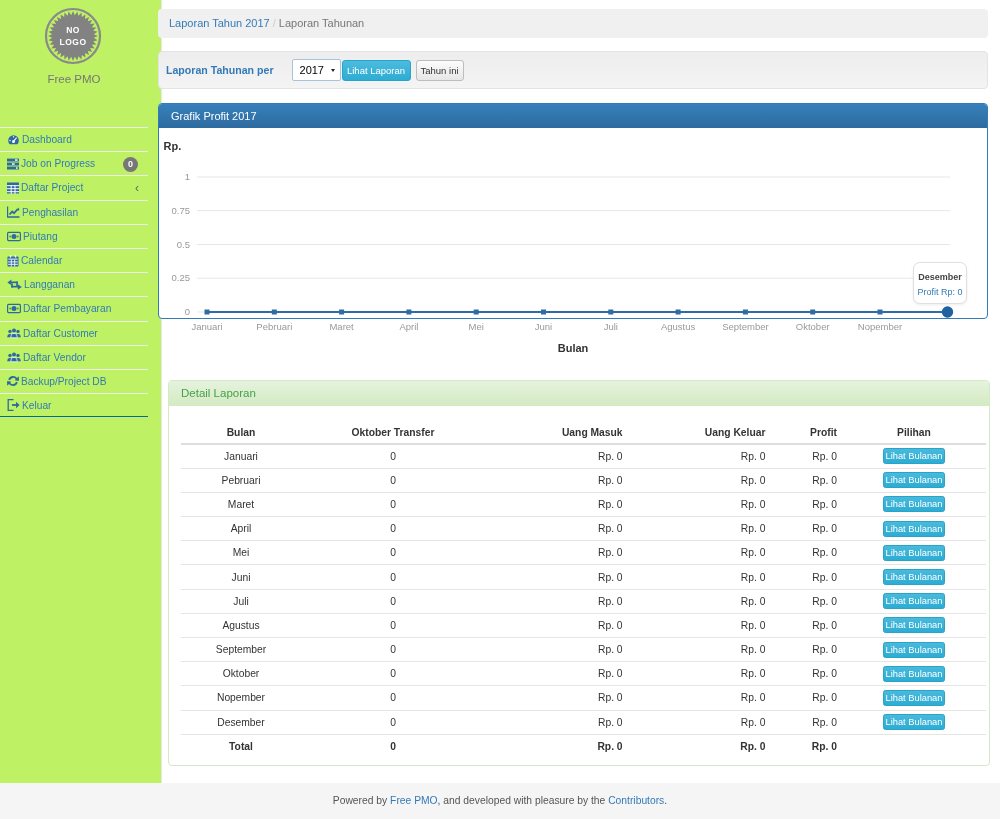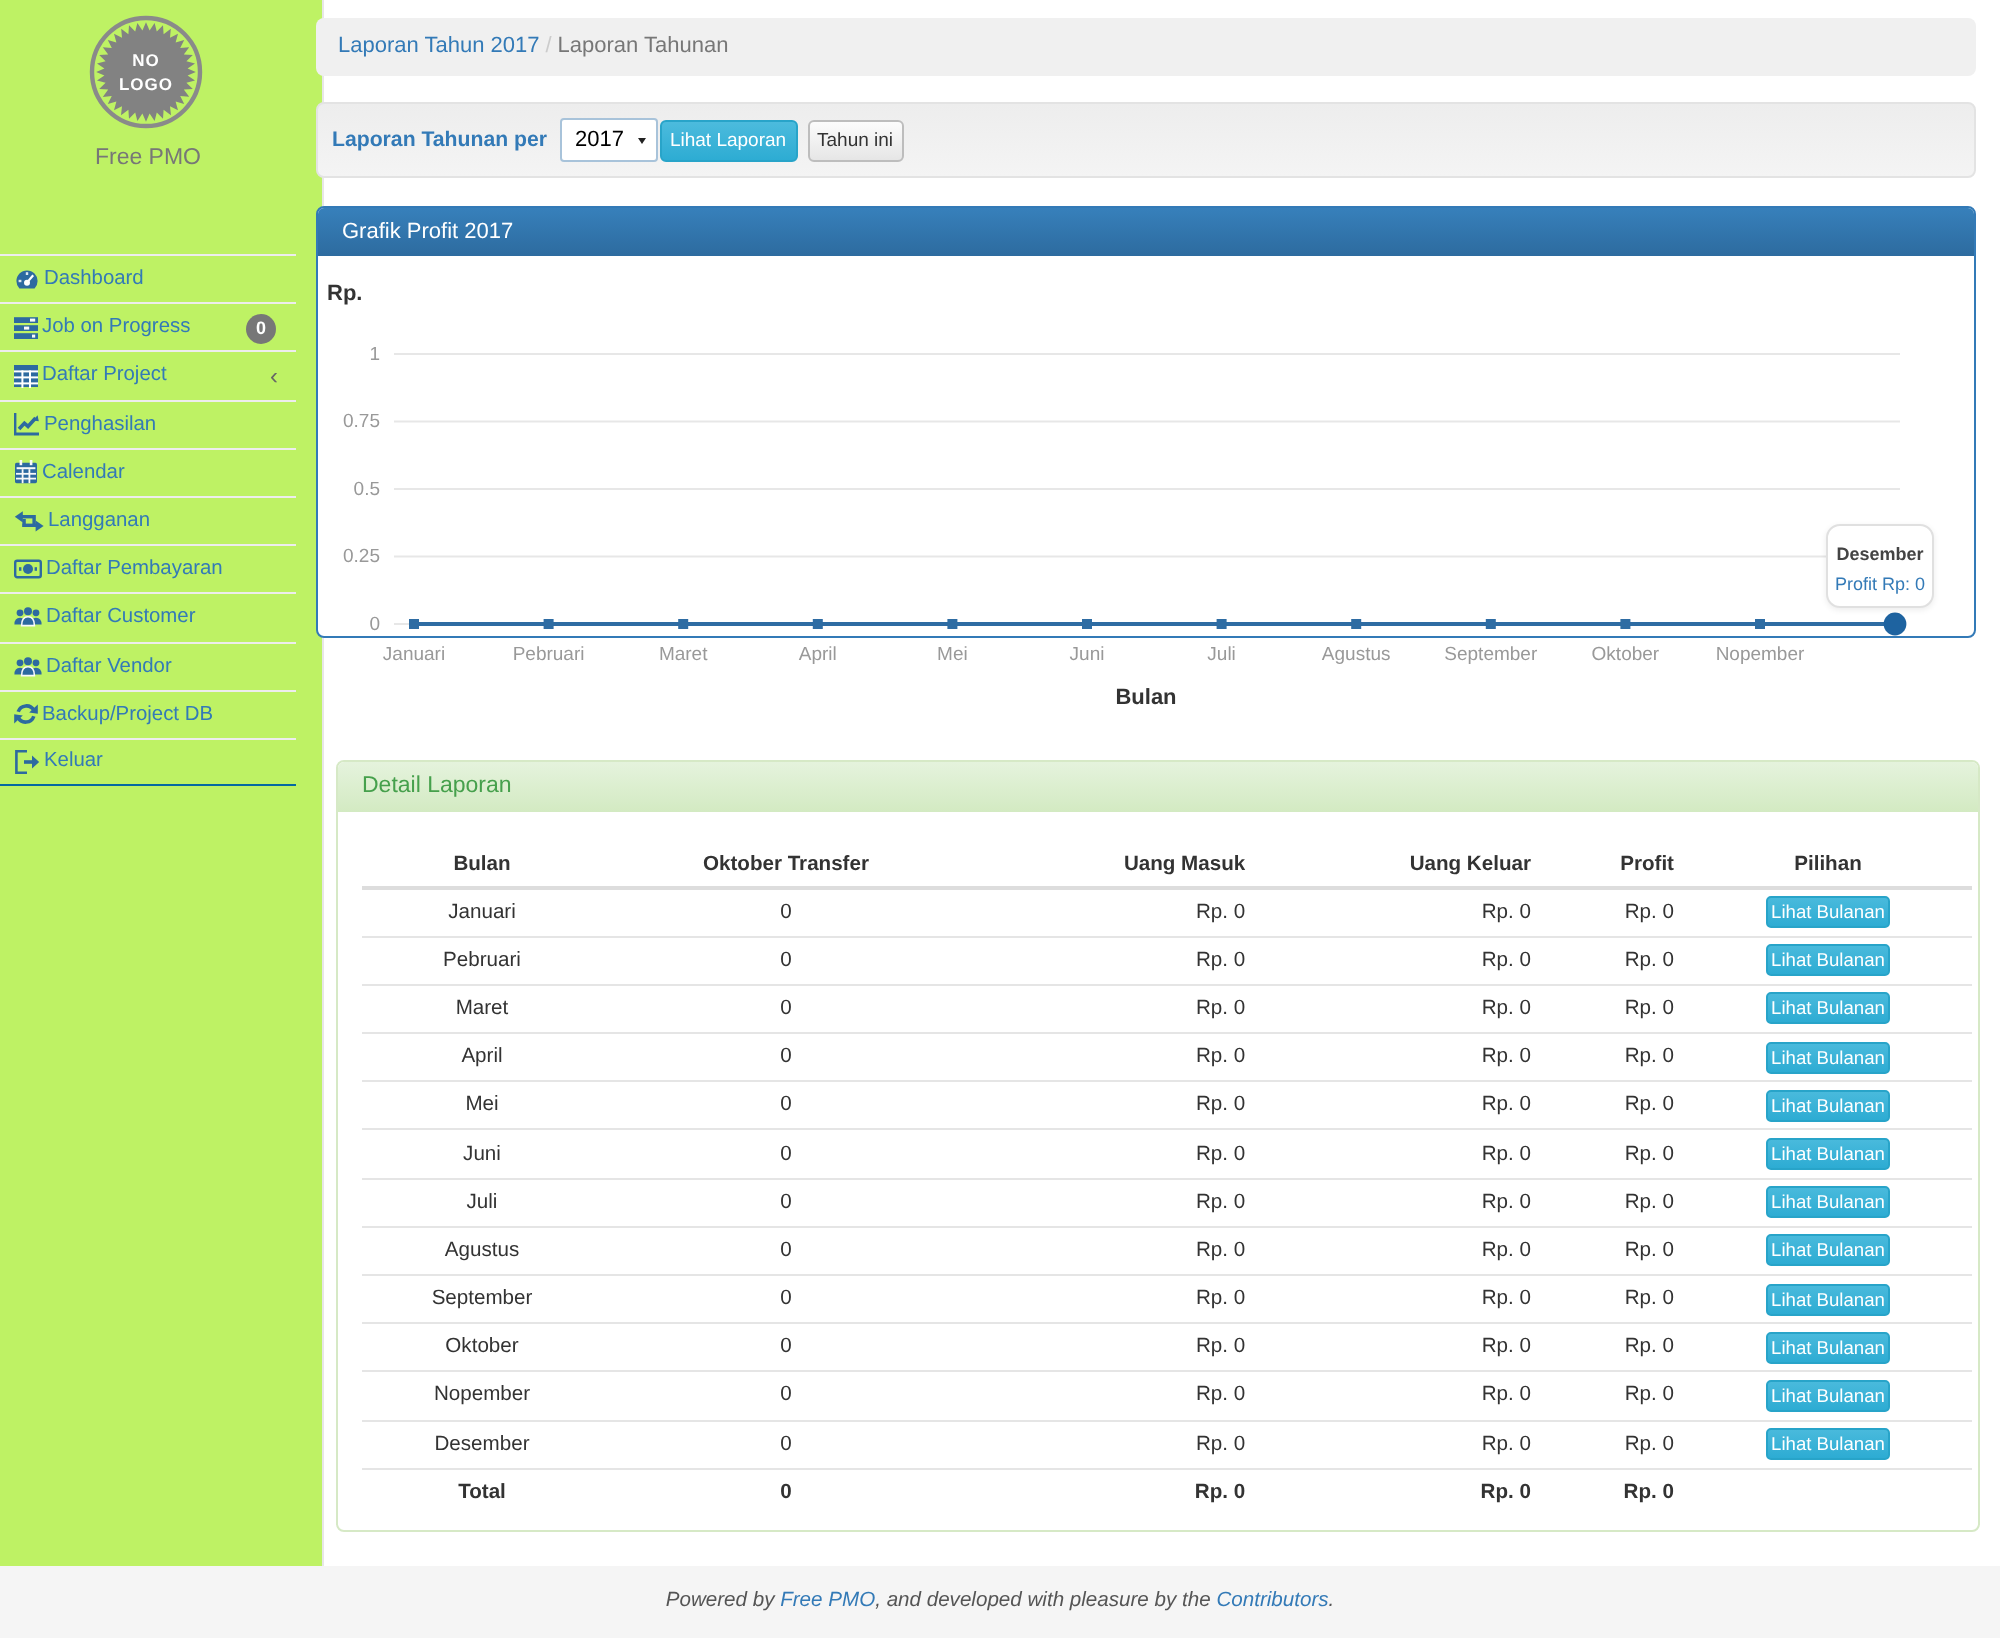--- a/index.html
+++ b/index.html
@@ -1,38 +1,38 @@
 <!DOCTYPE html>
 <html><head>
 <meta charset="utf-8">
 <style>
 * { margin:0; padding:0; box-sizing:border-box; }
 html,body { width:1000px; height:819px; font-family:"Liberation Sans", sans-serif; color:#333; background:#f9f9f9; position:relative; overflow:hidden; }
 a { text-decoration:none; color:#337ab7; }
 #main { position:absolute; left:148px; top:0; width:852px; height:783px; background:#fff; }
 #sidebar { position:absolute; left:0; top:0; width:162px; height:783px; background:#bef264; border-right:1px solid #e7e7e7; }
-#footer { position:absolute; left:0; top:783px; width:1000px; height:36px; background:#f5f5f5; text-align:center; font-size:10.3px; line-height:36px; color:#555;font-style:italic; }
+#footer { position:absolute; left:0; top:783px; width:1000px; height:36px; background:#f5f5f5; text-align:center; font-size:10.3px; line-height:36px; color:#555; }
 
 #logo { position:absolute; left:44px; top:7px; }
 #brand { position:absolute; left:0; top:73px; width:148px; text-align:center; font-size:11.5px; color:#777; }
 #menu { position:absolute; left:0; top:95px; width:148px; list-style:none;margin-top:32px; }
 #menu li { position:relative; height:24.2px; border-top:1px solid #ededed; display:flex; align-items:center; padding-left:7px; }
 #menu li:first-child { border-top:1px solid #ededed; }
 #menu li.last { border-bottom:1px solid #0369a1; }
 #menu li svg { flex:0 0 auto; }
 #menu li span.lbl { margin-left:2px; font-size:10.2px; color:#337ab7; white-space:nowrap; }
 #menu .badge { position:absolute; right:10px; top:4.5px; width:15px; height:15px; border-radius:50%; background:#777; color:#fff; font-size:9px; font-weight:bold; text-align:center; line-height:15px; }
 #menu .chev { position:absolute; right:9px; top:5px; color:#666; font-size:12px; line-height:14px; }
 
 #crumb { position:absolute; left:158px; top:9px; width:830px; height:29px; background:#f0f0f0; border-radius:4px; font-size:11px; line-height:29px; padding-left:11px; color:#777; }
 #crumb .sep { color:#ccc; padding:0 3px; }
 
 #well { position:absolute; left:158px; top:51px; width:830px; height:38px; background:linear-gradient(to bottom,#ededed,#f4f4f4); border:1px solid #e3e3e3; border-radius:4px; display:flex; align-items:center; padding-left:7px; }
 #well .lab { font-size:10.6px; font-weight:bold; color:#337ab7; }
-#sel { margin-left:6px; width:49px; height:22px; border:1.5px solid #a8c3da; border-radius:2px; background:#fff; font-size:11px; color:#000; display:flex; align-items:center; padding-left:7px; position:relative; }
+#sel { margin-left:18px; width:49px; height:22px; border:1.5px solid #a8c3da; border-radius:2px; background:#fff; font-size:11px; color:#000; display:flex; align-items:center; padding-left:7px; position:relative; }
 #sel .arr { position:absolute; right:4.5px; top:8.5px; width:0; height:0; border-left:2.8px solid transparent; border-right:2.8px solid transparent; border-top:3.8px solid #222; }
 .btn { display:inline-flex; align-items:center; justify-content:center; font-size:9.5px; border-radius:3px; height:21px; }
 #btn-lihat { margin-left:1px; width:69px; background:linear-gradient(to bottom,#4cbbdd,#2dacd3); border:1px solid #28a4c9; color:#fff; }
 #btn-tahun { margin-left:5px; width:48px; background:linear-gradient(to bottom,#fcfcfc,#e6e6e6); border:1px solid #bdbdbd; color:#333; }
 
 #p1 { position:absolute; left:158px; top:103px; width:830px; height:216px; border:1px solid #337ab7; border-radius:4px; background:#fff; }
 #p1 .hd { height:24px; background:linear-gradient(to bottom,#3780bb,#2d6b9f); color:#fff; font-size:11px; line-height:24px; padding-left:12px; border-radius:3px 3px 0 0; }
 #tooltip { position:absolute; left:754px; top:158px; width:54px; height:42px; background:#fff; border:1px solid #e0e0e0; border-radius:7px; box-shadow:0 1px 3px rgba(0,0,0,0.08); text-align:center; padding-top:9px; }
 #tooltip .t1 { font-size:9px; font-weight:bold; color:#444; }
 #tooltip .t2 { font-size:9px; color:#337ab7; margin-top:5px; }
@@ -100,20 +100,29 @@
         <span class="lbl">Daftar Project</span>
         <span class="chev">‹</span>
       </li>
 <li>
         <svg width="13" height="12" viewBox="0 0 13 12">
           <path d="M0.5 0.5 V11 H12.5" fill="none" stroke="#2d6aa0" stroke-width="1.4"></path>
           <path d="M2.5 8.5 L5.2 5.6 L7 7.2 L10.8 3" fill="none" stroke="#2d6aa0" stroke-width="1.8"></path>
           <path d="M11.8 1.6 L12.4 4.6 L9.4 4.2 Z" fill="#2d6aa0"></path>
         </svg>
         <span class="lbl">Penghasilan</span>
+      </li>
+<li>
+        <svg width="14" height="11" viewBox="0 0 14 11">
+          <rect x="0.6" y="1.4" width="12.8" height="8.2" rx="1" fill="none" stroke="#2d6aa0" stroke-width="1.2"></rect>
+          <circle cx="7" cy="5.5" r="2.5" fill="#2d6aa0"></circle>
+          <rect x="2.5" y="4.6" width="1.2" height="1.8" fill="#2d6aa0"></rect>
+          <rect x="10.3" y="4.6" width="1.2" height="1.8" fill="#2d6aa0"></rect>
+        </svg>
+        <span class="lbl">Piutang</span>
       </li>
 <li>
         <svg width="12" height="12" viewBox="0 0 12 12">
           <rect x="0.5" y="1.4" width="11" height="10.2" rx="0.8" fill="#2d6aa0"></rect>
           <g fill="#f9f9f9">
             <rect x="2.8" y="0" width="1.3" height="2.6"></rect>
             <rect x="7.9" y="0" width="1.3" height="2.6"></rect>
             <rect x="1.3" y="3.6" width="9.4" height="1"></rect>
           </g>
           <g stroke="#f9f9f9" stroke-width="0.9">

